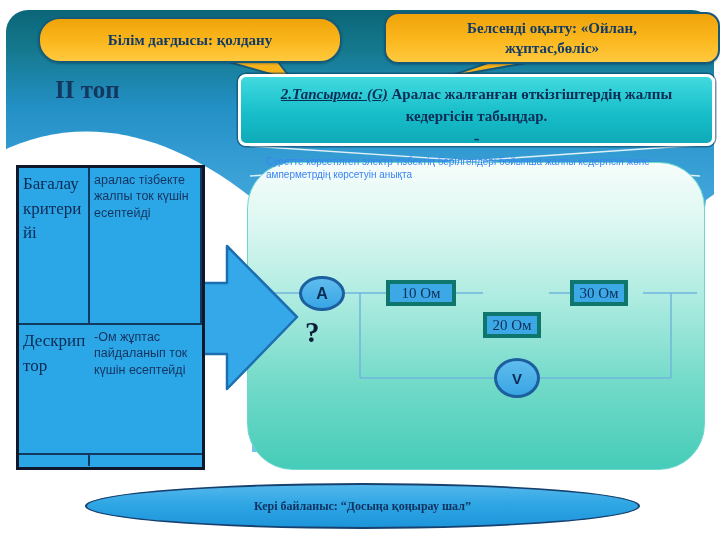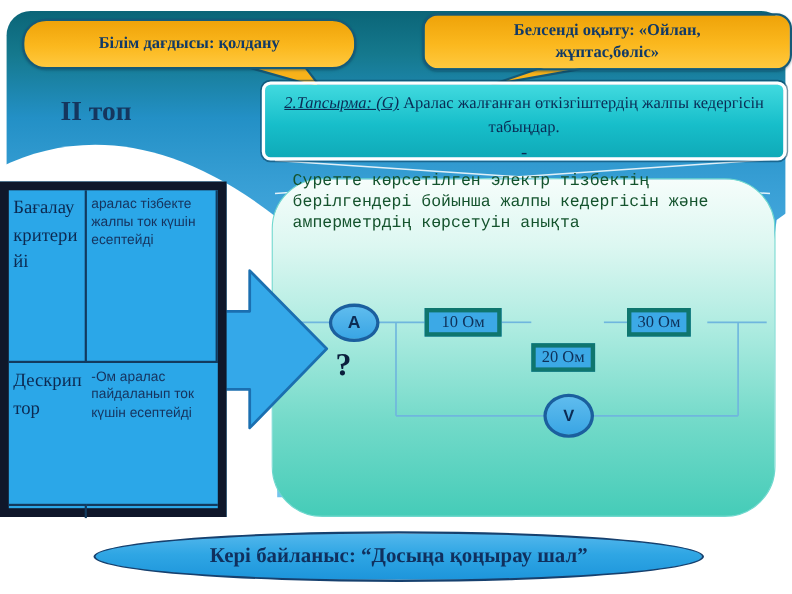--- a/index.html
+++ b/index.html
@@ -11,46 +11,46 @@
   .bg-blue{left:6px;top:10px;width:708px;height:442px;border-radius:22px 22px 0 0;
     background:linear-gradient(180deg,#0B6578 0%,#15798E 9%,#2390C6 22%,#389FD5 36%,#4FAEE2 55%,#63BBEA 78%,#74C3EE 100%);
     z-index:0;}
   svg.decor{left:0;top:0;width:720px;height:540px;z-index:1;pointer-events:none;}
 
   
   .badge{background:linear-gradient(180deg,#EFA309 0%,#FBB81E 55%,#FFC93F 100%);
     border:2.5px solid #155A78;border-radius:14px;color:#123A66;font-weight:bold;
     font-size:15px;display:flex;align-items:center;justify-content:center;text-align:center;
     z-index:2;box-shadow:0 1px 2px rgba(0,40,60,.35);}
-  .badge-skill{left:20px;top:17px;width:300px;height:42px;border-radius:22px;}
+  .badge-skill{left:38px;top:17px;width:300px;height:42px;border-radius:22px;}
   .badge-method{left:368px;top:12px;width:332px;height:48px;line-height:1.35;margin-left:16px;}
   .badge-method .inner{width:225px;}
 
-  .group-label{left:55px;top:88px;font-size:25px;font-weight:bold;color:#15365E;z-index:2;}
+  .group-label{left:55px;top:76px;font-size:25px;font-weight:bold;color:#15365E;z-index:2;}
 
   
   .task-box{left:238px;top:74px;width:477px;height:72px;border-radius:8px;
     background:linear-gradient(180deg,#41DADF 0%,#17BECA 55%,#0FAAB8 100%);
     border:3px solid #ffffff;box-shadow:0 0 0 1.5px rgba(10,60,90,.55);
-    color:#0A2C55;font-weight:normal;font-size:15px;text-align:center;z-index:2;
+    color:#0A2C55;font-weight:bold;font-size:15px;text-align:center;z-index:2;
     display:flex;flex-direction:column;justify-content:flex-start;padding-top:7px;box-sizing:border-box;}
   .task-label{font-style:italic;text-decoration:underline;}
   .task-line{line-height:1.45;padding:0 14px;}
   .task-dash{line-height:1;font-size:17px;margin-top:2px;}
 
   
   .panel{left:247px;top:162px;width:458px;height:308px;border-radius:46px;
     background:linear-gradient(180deg,#F6FDFB 0%,#DCF7F1 20%,#ACEBE0 45%,#73DAC9 72%,#45CCB8 100%);
     border:1.5px solid #6FD8CE;z-index:2;box-sizing:border-box;}
-  .instruction{left:266px;top:156px;width:402px;font-family:Liberation Mono, monospace;
-    font-size:15px;line-height:1.26;color:#14532d;z-index:3;}
+  .instruction{left:266px;top:156px;width:402px;font-family:Liberation Sans, sans-serif;
+    font-size:10px;line-height:1.26;color:#3b82f6;z-index:3;}
 
   
-  .rubric{left:0;top:165px;width:206px;height:305px;background:#2BA7E8;
-    border:8px solid #0f172a;box-sizing:border-box;z-index:6;
+  .rubric{left:16px;top:165px;width:189px;height:305px;background:#2BA7E8;
+    border:3px solid #0f172a;box-sizing:border-box;z-index:6;
     display:grid;grid-template-columns:71px 1fr;grid-template-rows:157px 130px 11px;}
   .cell{border-right:2px solid #123A5E;border-bottom:2px solid #123A5E;padding:4px 4px;box-sizing:border-box;overflow:hidden;}
   .cell.last-col{border-right:none;}
   .cell.last-row{border-bottom:none;}
   .hdr{font-size:17px;color:#0C2A52;line-height:1.45;word-break:break-word;}
   .hdr.narrow{word-break:break-all;}
   .bodytxt{font-family:"Liberation Sans","DejaVu Sans",sans-serif;font-size:12.5px;
     color:#16335E;line-height:1.3;}
   .bodytxt p{margin:0 0 7px 0;}
 
@@ -68,21 +68,21 @@
   .resistor{top:280px;height:26px;border:4px solid #0f766e;background:#3CA9E6;
     display:flex;align-items:center;justify-content:center;font-size:15px;color:#0E3058;
     z-index:4;box-sizing:border-box;}
   .r1{left:386px;width:70px;} .r2{left:483px;width:58px;margin-top:32px;} .r3{left:570px;width:58px;}
   .unknown{left:305px;top:316px;font-size:29px;font-weight:bold;color:#0A1E3C;z-index:4;}
 
   
   .oval{left:85px;top:483px;width:555px;height:46px;border-radius:50%;
     background:linear-gradient(180deg,#53B7EC 0%,#2FA6E4 45%,#1D95DB 100%);
     border:2px solid #16406E;display:flex;align-items:center;justify-content:center;
-    font-size:19px;font-weight:bold;color:#10305E;z-index:6;box-sizing:border-box;font-family:Liberation Serif, serif;}
+    font-size:12px;font-weight:bold;color:#10305E;z-index:6;box-sizing:border-box;font-family:Liberation Serif, serif;}
 </style>
 </head>
 <body>
 
 <div class="slide">
 
   <div class="abs bg-blue"></div>
 
   <svg class="abs decor" viewBox="0 0 720 540">
 
@@ -142,21 +142,21 @@
 
   <svg class="abs arrow" viewBox="0 0 720 540">
     <polygon points="202,283 227,283 227,246 297,317 227,389 227,354 202,354" fill="#34A8E9" stroke="#1B6FB0" stroke-width="2.5" stroke-linejoin="round"></polygon>
   </svg>
 
   <div class="abs rubric">
     <div class="cell hdr narrow">Бағалау критерийі</div>
     <div class="cell bodytxt">аралас тізбекте жалпы ток күшін есептейді</div>
     <div class="cell hdr last-col">Дескриптор</div>
     <div class="cell bodytxt last-col">
-      <p>-Ом аралас пайдаланып ток күшін есептейді</p>
+      <p>-Ом жұптас пайдаланып ток күшін есептейді</p>
     </div>
     <div class="cell last-row"></div>
     <div class="cell last-row last-col"></div>
   </div>
 
   <div class="abs oval">
     <span>Кері байланыс: “Досыңа қоңырау шал”</span>
   </div>
 
 </div>

